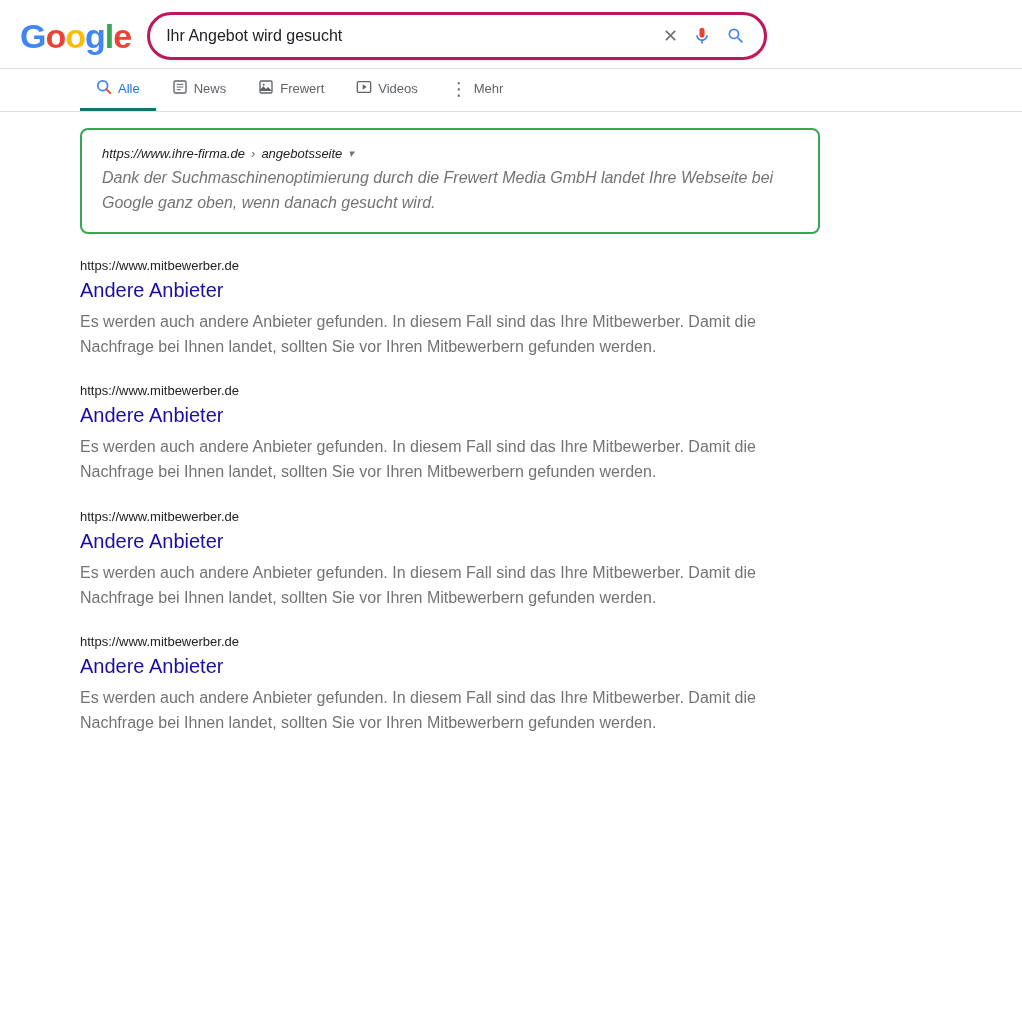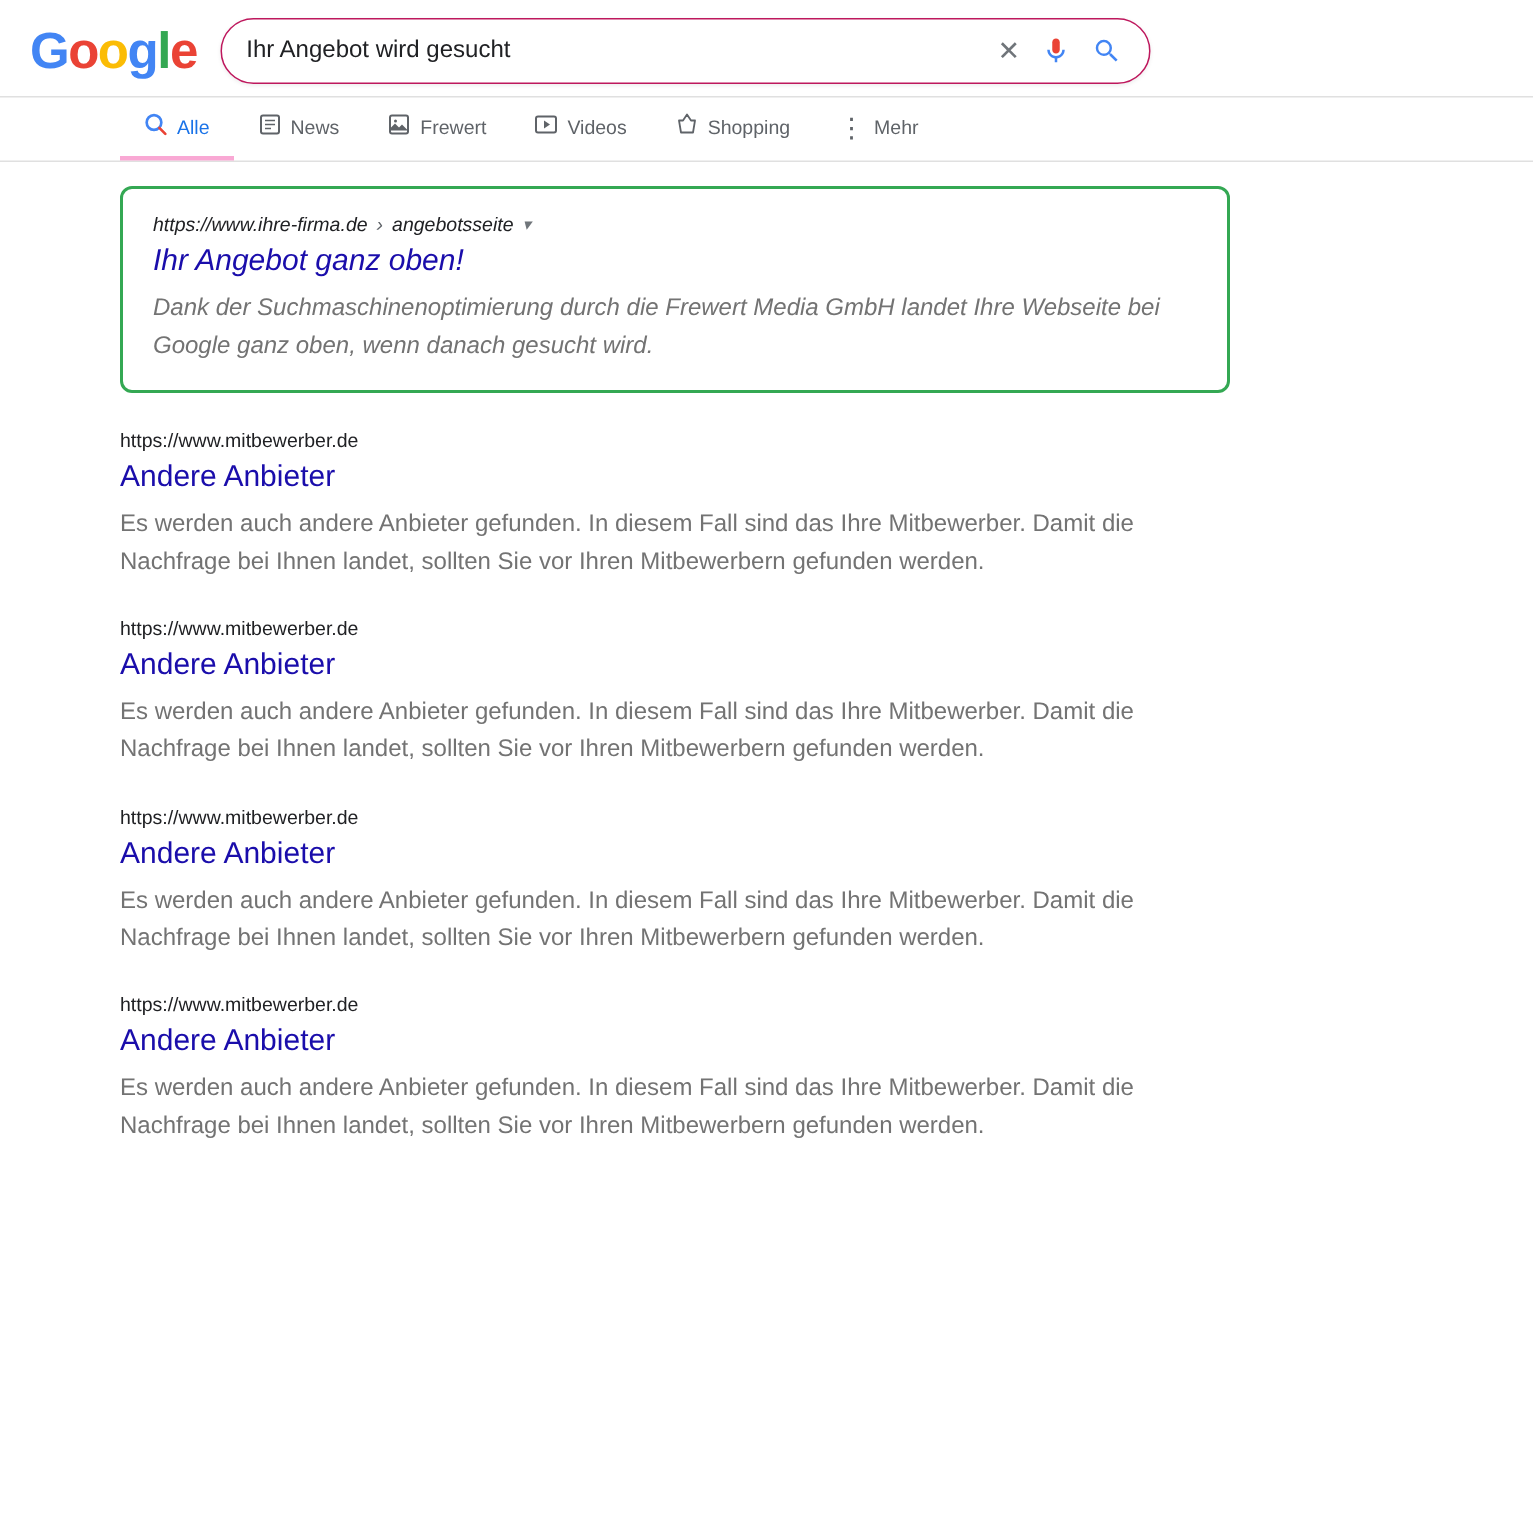--- a/index.html
+++ b/index.html
@@ -29,21 +29,21 @@
     .google-logo span:nth-child(1) { color: #4285F4; }
     .google-logo span:nth-child(2) { color: #EA4335; }
     .google-logo span:nth-child(3) { color: #FBBC05; }
     .google-logo span:nth-child(4) { color: #4285F4; }
     .google-logo span:nth-child(5) { color: #34A853; }
     .google-logo span:nth-child(6) { color: #EA4335; }
 
     .search-bar {
       display: flex;
       align-items: center;
-      border: 1px solid #be185d;
+      border: 3px solid #be185d;
       border-radius: 24px;
       padding: 8px 16px;
       flex: 1;
       max-width: 620px;
       box-shadow: 0 1px 3px rgba(0,0,0,0.08);
       gap: 8px;
     }
     .search-input {
       flex: 1;
       border: none;
@@ -83,21 +83,21 @@
       padding: 10px 16px;
       font-size: 13px;
       color: #5f6368;
       cursor: pointer;
       border-bottom: 3px solid transparent;
       text-decoration: none;
       white-space: nowrap;
     }
     .nav-tab.active {
       color: #1a73e8;
-      border-bottom: 3px solid #f9a8d4;
+      border-bottom: 3px solid #0f766e;
     }
 
     
     .main-content {
       padding: 16px 80px;
       max-width: 900px;
     }
     .results-count {
       color: #70757a;
       font-size: 13px;
@@ -214,44 +214,35 @@
   <a class="nav-tab">
     <span>
       <svg width="16" height="16" viewBox="0 0 24 24">
         <rect x="2" y="4" width="20" height="16" rx="2" fill="none" stroke="#5f6368" stroke-width="2"></rect>
         <polygon points="10,8 16,12 10,16" fill="#5f6368"></polygon>
       </svg>
     </span>
     <span>Videos</span>
   </a>
   <a class="nav-tab">
-    <span>
-      <svg width="16" height="16" viewBox="0 0 24 24">
-        <path d="M12 2L8 8H4l2 12h12l2-12h-4L12 2z" fill="none" stroke="#5f6368" stroke-width="1.8" stroke-linejoin="round"></path>
-      </svg>
-    </span>
-    <span>Shopping</span>
-  </a>
-  <a class="nav-tab">
     <span style="font-size:18px; color:#5f6368; line-height:1;">⋮</span>
     <span>Mehr</span>
   </a>
 </nav>
 
 <div class="main-content">
 
 
   <div class="featured-result">
     <div class="result-url">
       <span>https://www.ihre-firma.de</span>
       <span class="breadcrumb-sep">›</span>
       <span>angebotsseite</span>
       <span class="dropdown-arrow">▾</span>
     </div>
-    <a class="result-title">Ihr Angebot ganz oben!</a>
     <div class="result-snippet">Dank der Suchmaschinenoptimierung durch die Frewert Media GmbH landet Ihre Webseite bei Google ganz oben, wenn danach gesucht wird.</div>
   </div>
 
   <div id="results-list">
       <div class="result-item">
     <div class="result-url">
       <span>https://www.mitbewerber.de</span>
     </div>
     <a class="result-title">Andere Anbieter</a>
     <div class="result-snippet">Es werden auch andere Anbieter gefunden. In diesem Fall sind das Ihre Mitbewerber. Damit die Nachfrage bei Ihnen landet, sollten Sie vor Ihren Mitbewerbern gefunden werden.</div>

